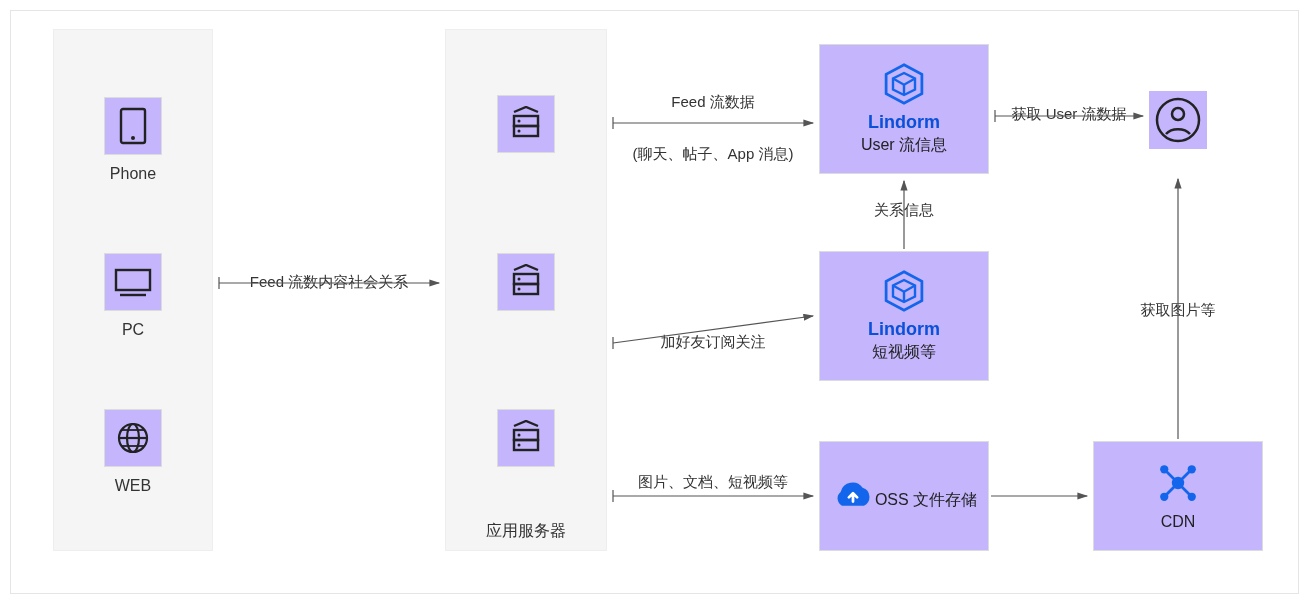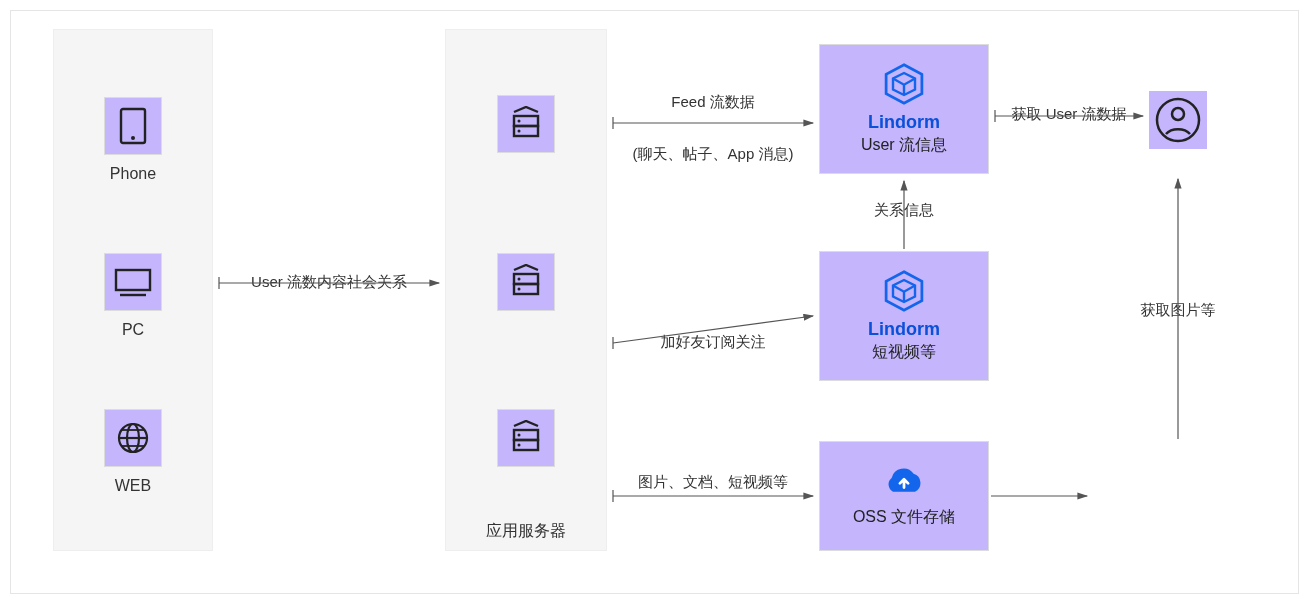--- a/index.html
+++ b/index.html
@@ -142,38 +142,52 @@
     <svg width="44" height="44" viewBox="0 0 64 64">
       <polygon points="32,4 58,18 58,46 32,60 6,46 6,18" fill="none" stroke="#1366ec" stroke-width="4"></polygon>
       <polygon points="32,16 48,24 48,40 32,48 16,40 16,24" fill="none" stroke="#1366ec" stroke-width="3.5"></polygon>
       <polyline points="16,24 32,33 48,24" fill="none" stroke="#1366ec" stroke-width="3.5"></polyline>
       <line x1="32" y1="33" x2="32" y2="48" stroke="#1366ec" stroke-width="3.5"></line>
     </svg>
     <div class="lindorm-title" style="margin-top:6px;">Lindorm</div>
     <div style="font-size:16px; color:#222; margin-top:2px;">短视频等</div>
   </div>
 
-  <div class="node-box" style="left:808px; top:430px; width:170px; height:110px; flex-direction:column;">
+  <div class="node-box" style="left:808px; top:430px; width:170px; height:110px; flex-direction:row;">
     <svg width="44" height="34" viewBox="0 0 64 44">
       <path d="M48 36 A14 14 0 0 0 46 10 A18 18 0 0 0 14 16 A12 12 0 0 0 16 36 Z" fill="#1366ec"></path>
       <path d="M32 30 L32 18 M26 24 L32 18 L38 24" fill="none" stroke="#fff" stroke-width="4" stroke-linecap="round" stroke-linejoin="round"></path>
     </svg>
     <div style="font-size:16px; color:#222; margin-top:8px;">OSS 文件存储</div>
   </div>
 
   <div class="node-box" style="left:1138px; top:80px; width:58px; height:58px; border:none;">
     <svg width="48" height="48" viewBox="0 0 48 48">
       <circle cx="24" cy="24" r="21" fill="none" stroke="#222" stroke-width="2.5"></circle>
       <circle cx="24" cy="18" r="6" fill="none" stroke="#222" stroke-width="2.5"></circle>
       <path d="M12 38 A14 10 0 0 1 36 38" fill="none" stroke="#222" stroke-width="2.5"></path>
     </svg>
   </div>
 
-
-  <div class="edge-label" style="left:318px; top:262px;">User 流数内容社会关系</div>
+  <div class="node-box" style="left:1082px; top:430px; width:170px; height:110px; flex-direction:column;">
+    <svg width="44" height="44" viewBox="0 0 64 64">
+      <circle cx="32" cy="32" r="9" fill="#1366ec"></circle>
+      <circle cx="12" cy="12" r="6" fill="#1366ec"></circle>
+      <circle cx="52" cy="12" r="6" fill="#1366ec"></circle>
+      <circle cx="12" cy="52" r="6" fill="#1366ec"></circle>
+      <circle cx="52" cy="52" r="6" fill="#1366ec"></circle>
+      <line x1="32" y1="32" x2="12" y2="12" stroke="#1366ec" stroke-width="4"></line>
+      <line x1="32" y1="32" x2="52" y2="12" stroke="#1366ec" stroke-width="4"></line>
+      <line x1="32" y1="32" x2="12" y2="52" stroke="#1366ec" stroke-width="4"></line>
+      <line x1="32" y1="32" x2="52" y2="52" stroke="#1366ec" stroke-width="4"></line>
+    </svg>
+    <div style="font-size:16px; color:#222; margin-top:8px;">CDN</div>
+  </div>
+
+  <div class="edge-label" style="left:318px; top:262px;">Feed 流数内容社会关系</div>
   <div class="edge-label" style="left:702px; top:82px;">Feed 流数据</div>
   <div class="edge-label" style="left:702px; top:110px;margin-top:24px;">(聊天、帖子、App 消息)</div>
   <div class="edge-label" style="left:702px; top:322px;">加好友订阅关注</div>
   <div class="edge-label" style="left:702px; top:462px;">图片、文档、短视频等</div>
   <div class="edge-label" style="left:893px; top:190px;">关系信息</div>
   <div class="edge-label" style="left:1058px; top:94px;">获取 User 流数据</div>
   <div class="edge-label" style="left:1167px; top:290px;">获取图片等</div>
 
   <svg class="overlay">
     <defs>

